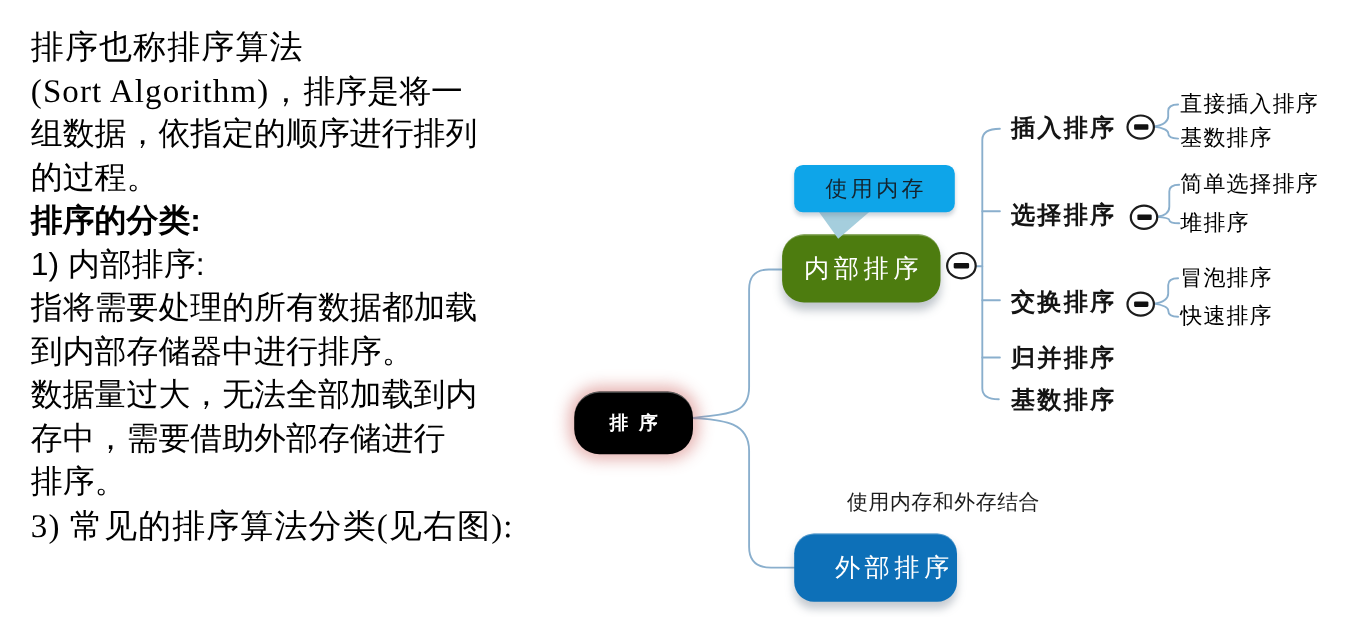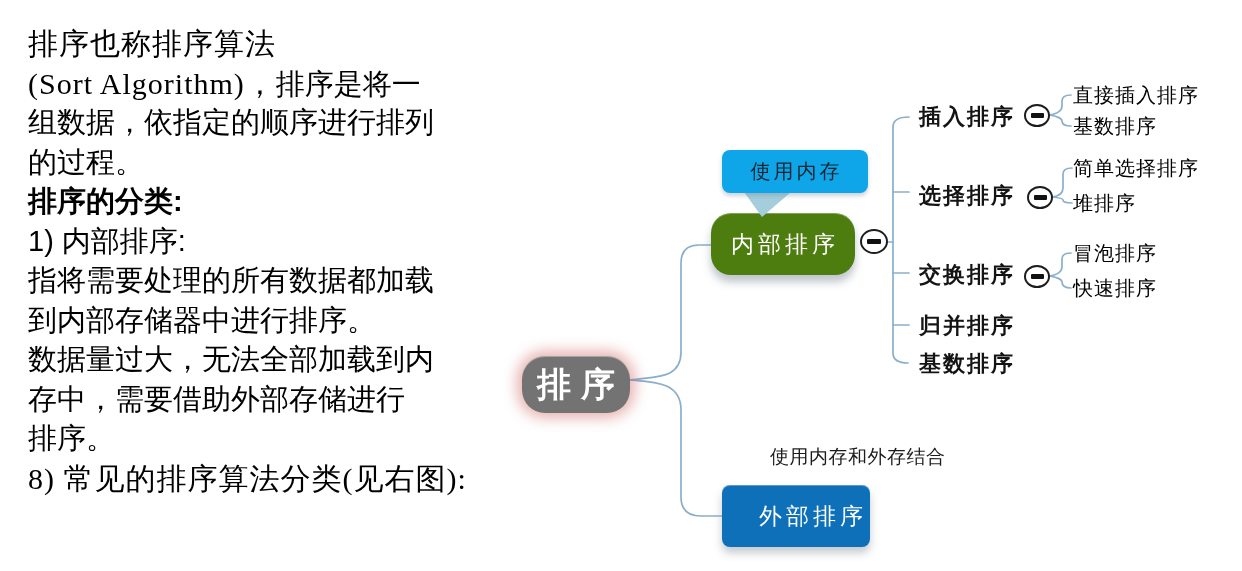--- a/index.html
+++ b/index.html
@@ -12,27 +12,27 @@
   .tl.sans{font-size:29px;}
   .tl.bold{font-size:29px;font-weight:700;}
   .seg-serif{font-family:"Liberation Serif","DejaVu Serif",serif;font-size:30px;letter-spacing:1px;}
   .seg-sans{font-size:29px;}
   
   .wires,.tail-svg{position:absolute;left:0;top:0;pointer-events:none;}
   .wires{z-index:1;}
   .tail-svg{z-index:4;}
   .node{position:absolute;display:flex;align-items:center;justify-content:center;
         color:#fff;box-sizing:border-box;}
-  .root-node{left:522px;top:356px;width:108px;height:57px;background:#737373;border-radius:23px;
-        z-index:2;font-size:34px;font-weight:700;letter-spacing:10px;text-indent:10px;
+  .root-node{left:522px;top:356px;width:108px;height:57px;background:#000000;border-radius:23px;
+        z-index:2;font-size:17px;font-weight:700;letter-spacing:10px;text-indent:10px;
         box-shadow:0 0 14px 5px rgba(199,86,81,.45), inset 0 1px 0 rgba(255,255,255,.35);}
   .inner-node{left:711px;top:213px;width:144px;height:62px;background:#4d7c0f;border-radius:20px;
         z-index:2;font-size:23px;letter-spacing:4px;text-indent:4px;
         box-shadow:0 7px 9px rgba(112,126,140,.45), inset 0 1px 0 rgba(255,255,255,.3);}
-  .outer-node{left:722px;top:485px;width:148px;height:62px;background:#0d70b8;border-radius:8px;
+  .outer-node{left:722px;top:485px;width:148px;height:62px;background:#0d70b8;border-radius:18px;
         z-index:2;font-size:23px;letter-spacing:4px;text-indent:4px;
         box-shadow:0 6px 8px rgba(112,126,140,.4), inset 0 1px 0 rgba(255,255,255,.3);padding-left:30px;}
   .callout{left:722px;top:150px;width:146px;height:43px;background:#0ea5e9;border-radius:8px;
         z-index:5;color:#14242e;font-size:20px;letter-spacing:3px;text-indent:3px;
         box-shadow:0 3px 4px rgba(110,130,150,.35);}
   .annotation{position:absolute;left:722px;top:444px;font-size:19px;color:#1c1c1c;
         letter-spacing:.5px;white-space:nowrap;z-index:2;margin-left:48px;}
   .l2{position:absolute;left:919px;height:28px;line-height:28px;font-size:22px;font-weight:700;
         color:#141414;letter-spacing:2px;white-space:nowrap;z-index:2;}
   .leaf{position:absolute;left:1073px;height:26px;line-height:26px;font-size:20px;color:#000000;
@@ -55,21 +55,21 @@
     <div class="tl"><span class="seg-serif">(Sort Algorithm)，</span><span class="seg-sans">排序是将一</span></div>
     <div class="tl sans">组数据，依指定的顺序进行排列</div>
     <div class="tl sans">的过程。</div>
     <div class="tl bold">排序的分类:</div>
     <div class="tl sans">1) 内部排序:</div>
     <div class="tl sans">指将需要处理的所有数据都加载</div>
     <div class="tl sans">到内部存储器中进行排序。</div>
     <div class="tl sans">数据量过大，无法全部加载到内</div>
     <div class="tl sans">存中，需要借助外部存储进行</div>
     <div class="tl sans">排序。</div>
-    <div class="tl serif">8) 常见的排序算法分类(见右图):</div>
+    <div class="tl serif">3) 常见的排序算法分类(见右图):</div>
   </div>
 
   <svg class="wires" width="1242" height="571" viewBox="0 0 1242 571">
     <g fill="none" stroke="#8aafcd" stroke-width="1.7" stroke-linecap="round">
 
       <path d="M 630 380 C 654 376 681 380 681 352 L 681 263 Q 681 245 699 245 L 711 245"></path>
       <path d="M 630 380 C 654 382 681 382 681 410 L 681 497 Q 681 516 701 516 L 722 516"></path>
 
       <path d="M 887 242 L 893 242"></path>
       <path d="M 909 117 Q 893 117 893 127 L 893 353 Q 893 363 908 363"></path>

